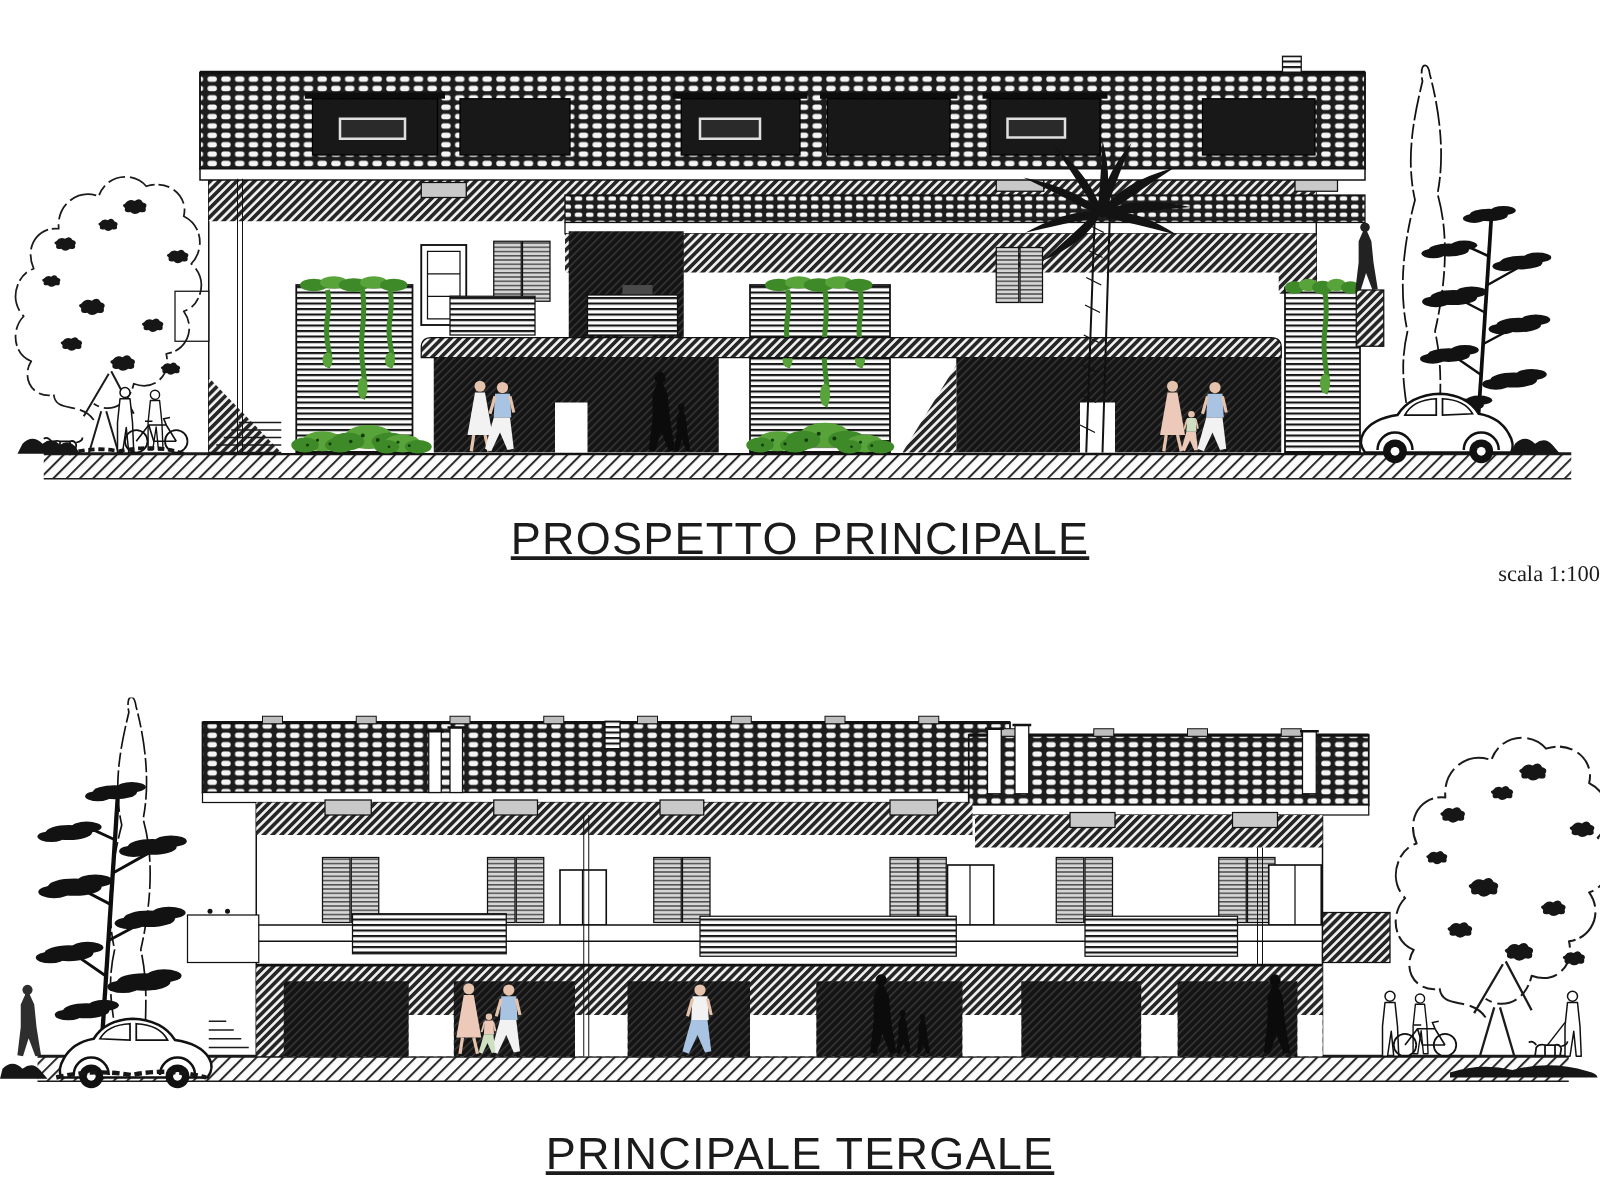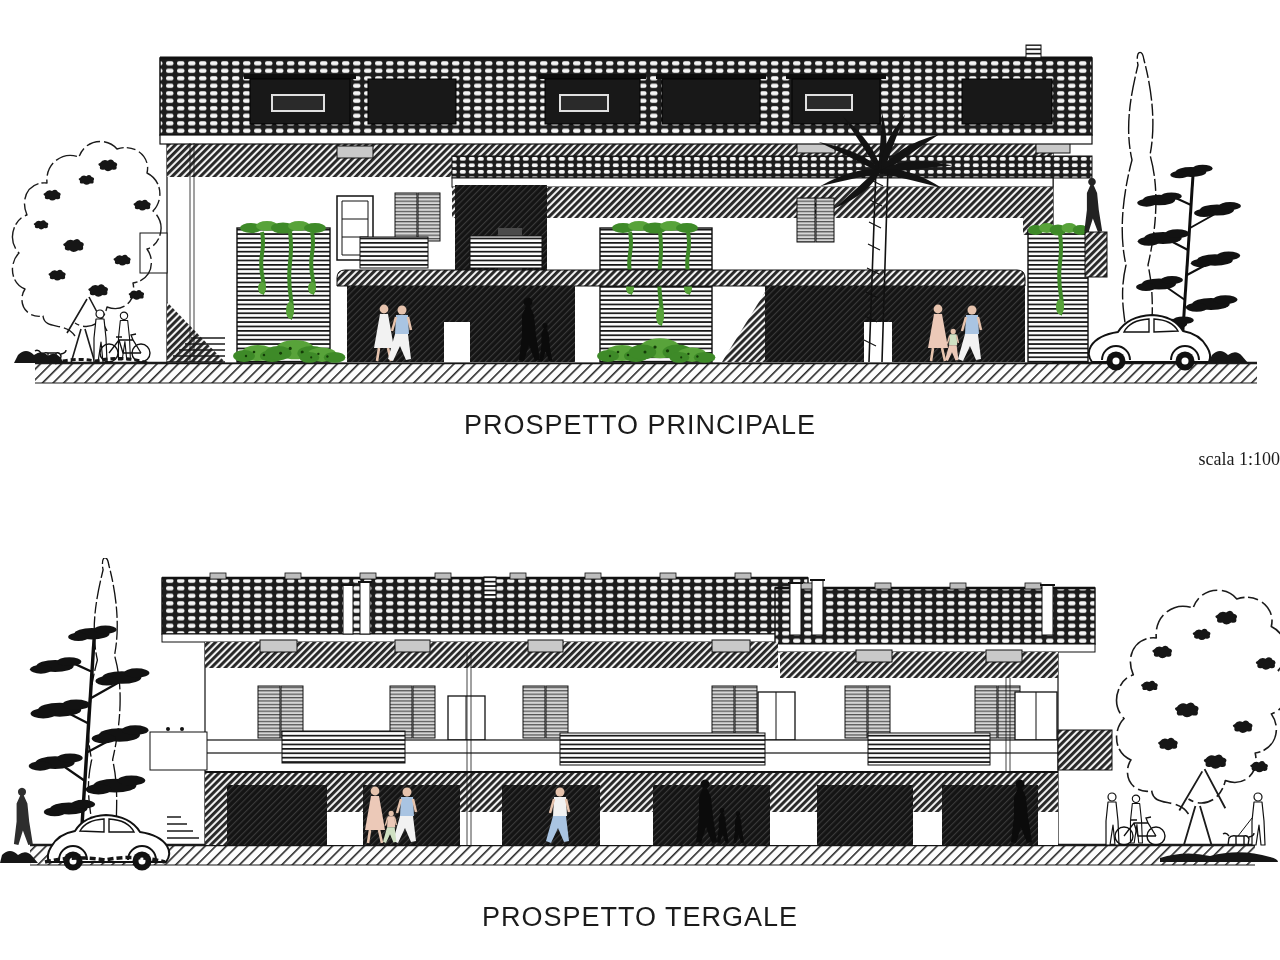--- a/index.html
+++ b/index.html
@@ -6,21 +6,21 @@
   body{
     width:1280px;height:960px;background:var(--c-paper,#fff);
     font-family:"Liberation Sans", sans-serif;position:relative;overflow:hidden;
   }
   .sheet{position:absolute;inset:0;}
   svg{position:absolute;left:0;display:block;}
   #elev1{top:0;}
   #elev2{top:558px;}
   .title{
     position:absolute;left:0;right:0;text-align:center;
-    color:var(--c-ink,#1b1b1b);font-size:27px;letter-spacing:1px;
+    color:var(--c-ink,#1b1b1b);font-size:36px;letter-spacing:1px;text-decoration:underline;
   }
   .t1{top:410px;}
   .t2{top:902px;}
   .scalenote{
     position:absolute;left:0;right:0;text-align:right;
     font-family:"Liberation Serif", serif;font-size:18px;color:var(--c-ink,#1b1b1b);
     top:449px;
   }
   .ink{stroke:var(--c-ink,#1b1b1b);}
   .grn{fill:var(--c-plant_green,#58a33a);}
@@ -448,15 +448,15 @@
     <use href="#p-out" transform="translate(1112,845)"></use>
     <use href="#p-out" transform="translate(1136,843) scale(0.92)"></use>
     <use href="#bike" transform="translate(1140,845)"></use>
     <use href="#p-out" transform="translate(1258,845)"></use>
     <use href="#dog" transform="translate(1228,845)"></use>
     <path d="M1252,818 L1238,836" stroke="#111" stroke-width="1" fill="none"></path>
     <path d="M1160,858 q25,-8 50,-2 q30,-8 60,1 q8,2 8,5 h-118 z" fill="#161616"></path>
   </g>
 </svg>
 
-<div class="title t2">PROSPETTO TERGALE</div>
+<div class="title t2">PRINCIPALE TERGALE</div>
 
 </div>
 
 </body></html>

